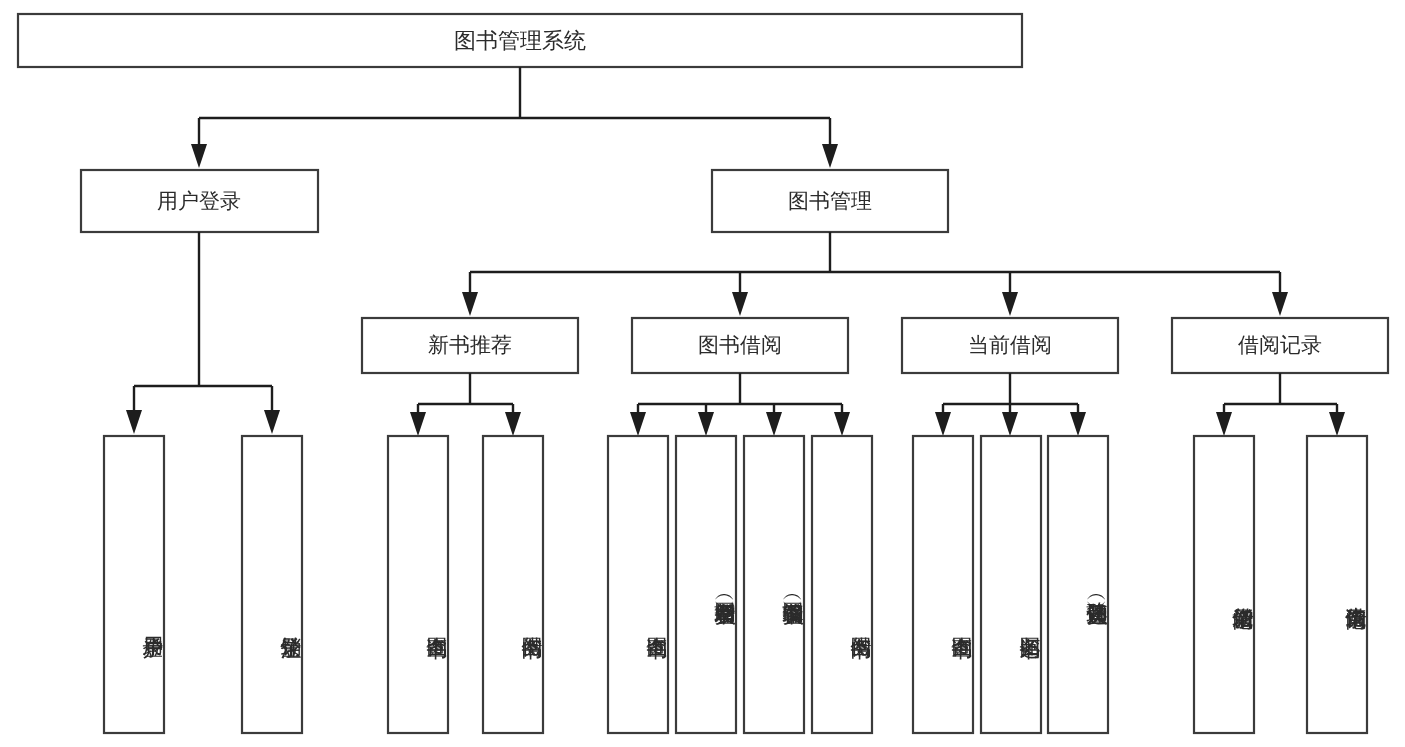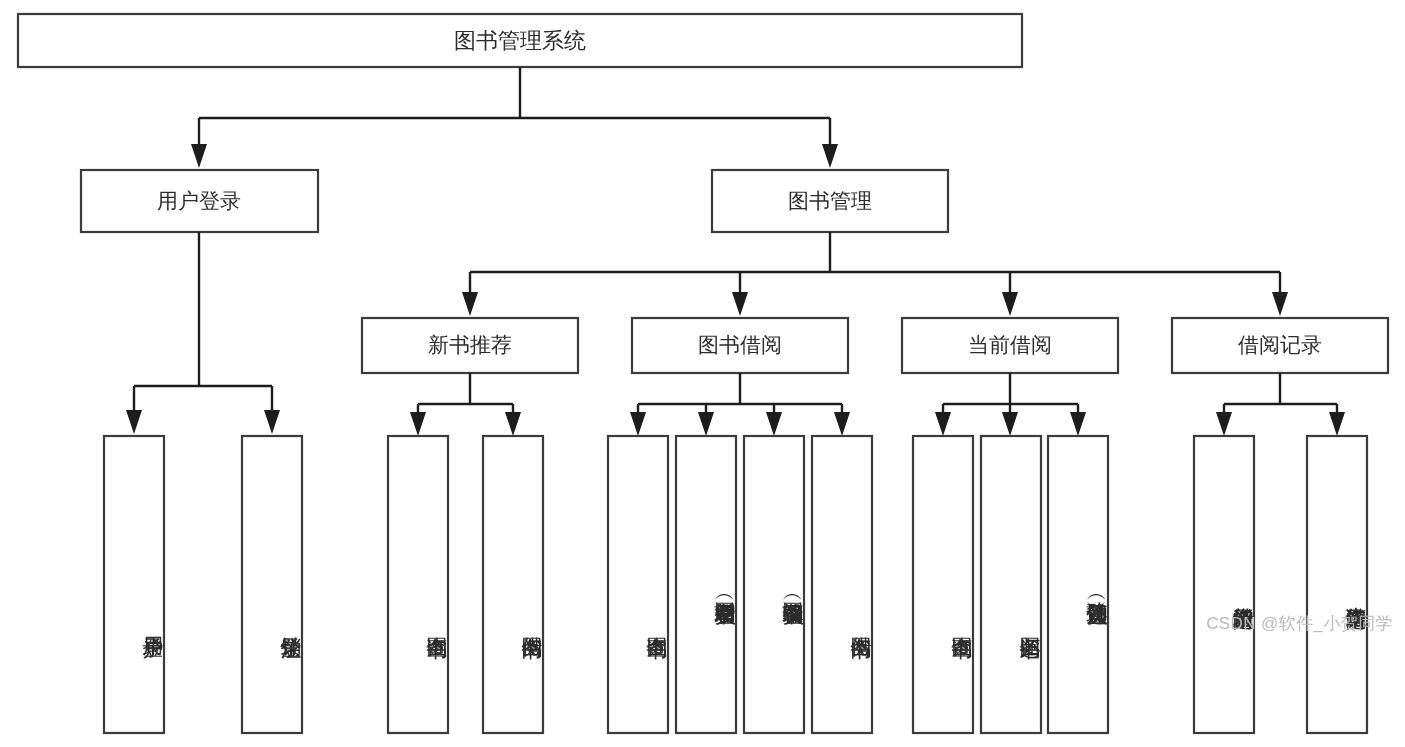--- a/index.html
+++ b/index.html
@@ -228,15 +228,14 @@
   <div class="leaf-label" style="left:744px; top:443px; width:60px; height:288px;">编辑图书（管理员）</div>
   <div class="leaf-label" style="left:812px; top:516px; width:60px; height:210px;">借阅图书</div>
 
   <div class="leaf-label" style="left:913px; top:516px; width:60px; height:210px;">查询图书</div>
   <div class="leaf-label" style="left:981px; top:516px; width:60px; height:210px;">归还图书</div>
   <div class="leaf-label" style="left:1048px; top:443px; width:60px; height:288px;">确认归还（管理员）</div>
 
   <div class="leaf-label" style="left:1194px; top:466px; width:60px; height:250px;">新增借阅记录</div>
   <div class="leaf-label" style="left:1307px; top:466px; width:60px; height:250px;">查询借阅记录</div>
 
-  <div class="watermark">CSDN @软件_小贺同学</div>
 
 </div>
 
 </body></html>

